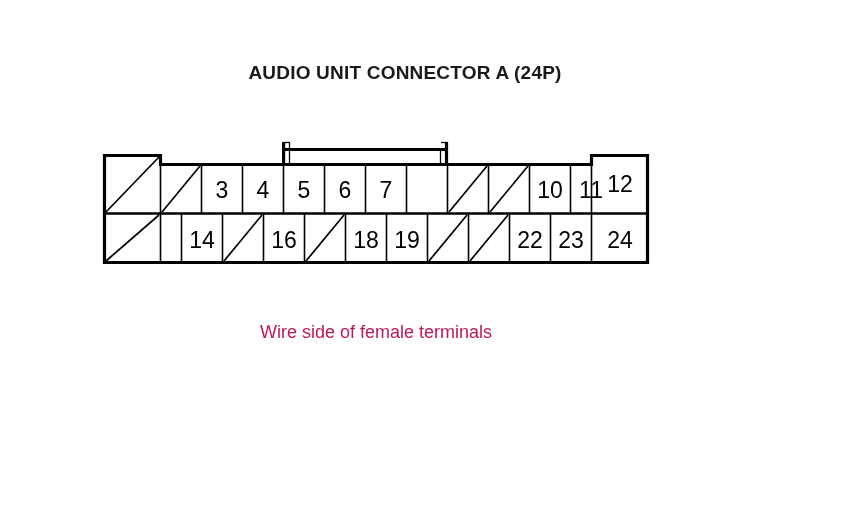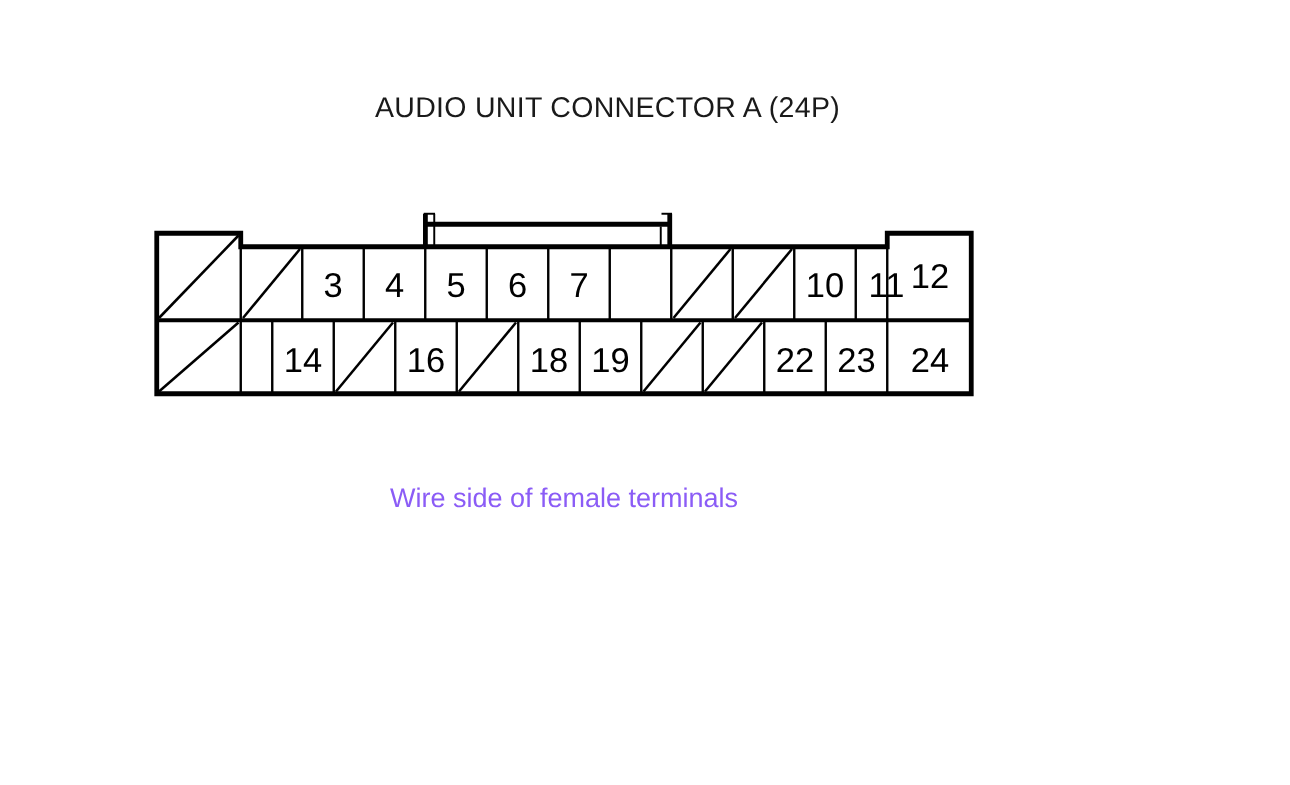--- a/index.html
+++ b/index.html
@@ -23,29 +23,30 @@
     text-align: center;
     font-size: 19px;
     letter-spacing: 0.2px;
     color: #1a1a1a;
     white-space: nowrap;
   }
   
   #page-title .inner {
     display: inline-block;
     transform: translateX(-25px);
+    font-weight: bold;
   }
   #caption {
     position: absolute;
     left: 0;
     top: 322px;
     width: 860px;
     text-align: center;
     font-size: 18px;
-    color: #8b5cf6;
+    color: #be185d;
     white-space: nowrap;
   }
   #caption .inner {
     display: inline-block;
     transform: translateX(-54px);
   }
   #connector-figure {
     position: absolute;
     left: 96px;
     top: 132px;

